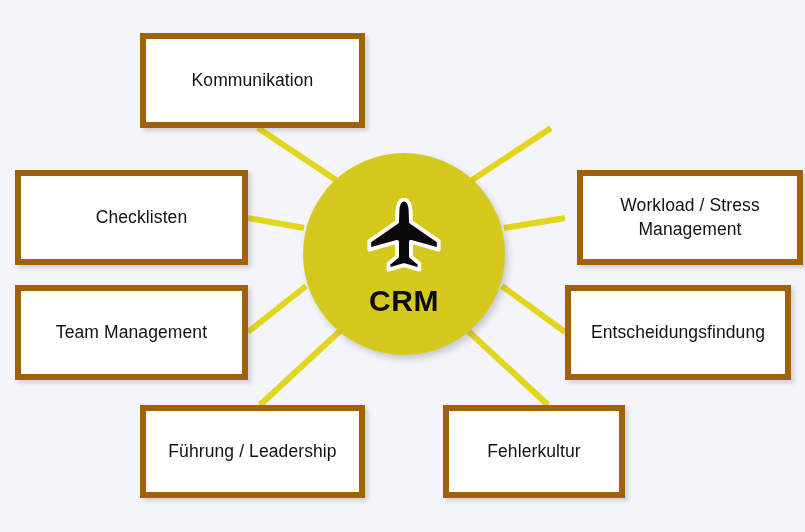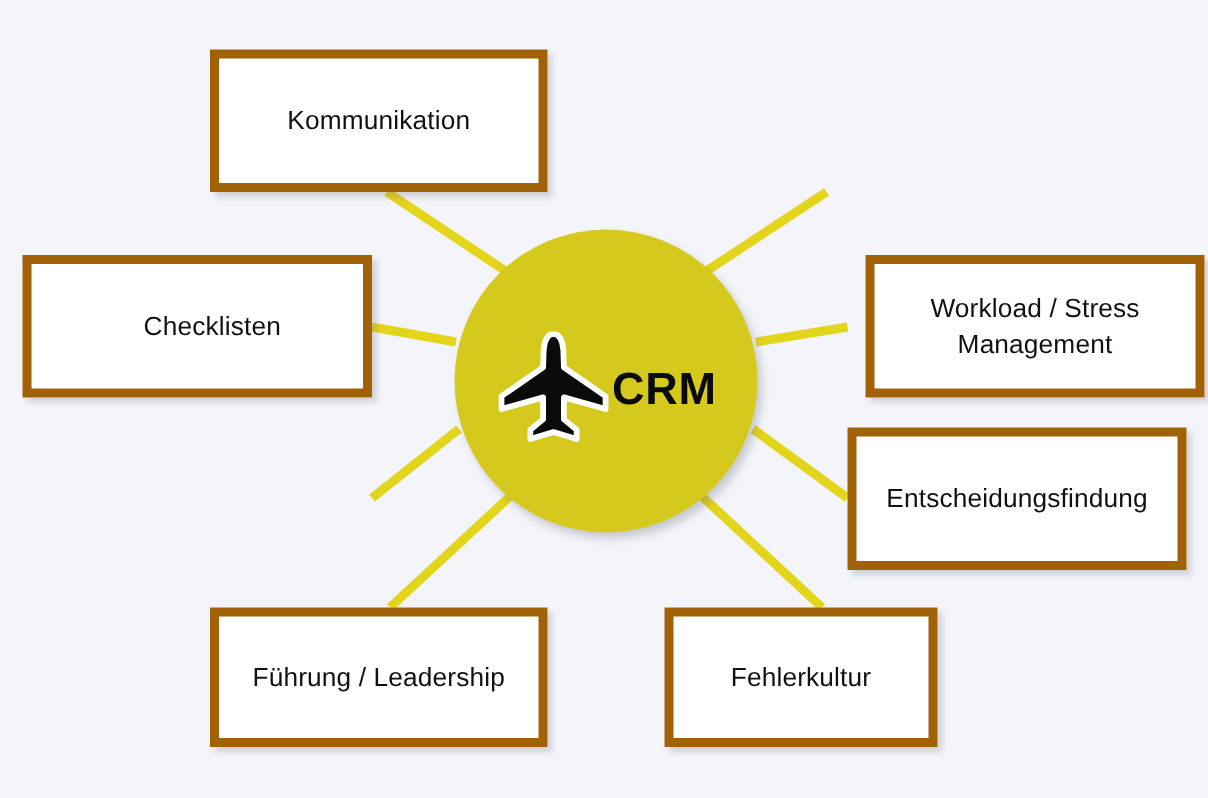--- a/index.html
+++ b/index.html
@@ -61,21 +61,21 @@
     position: absolute;
     z-index: 3;
     left: 302px;
     top: 152px;
     width: 203px;
     height: 203px;
     border-radius: 50%;
     background: #d6c91e;
     box-shadow: 3px 4px 6px rgba(110,110,120,0.32);
     display: flex;
-    flex-direction: row;
+    flex-direction: column;
     align-items: center;
     justify-content: center;
   }
   #plane-icon {
     width: 78px;
     height: 74px;
     margin-top: 8px;
     display: block;
   }
   #hub-label {
@@ -111,20 +111,23 @@
 
   <div class="node-box box-checklisten" style="left: 15px; top: 170px; width: 233px; height: 95px;">
     <span class="node-label">Checklisten</span>
   </div>
 
   <div class="node-box box-workload-stress" style="left: 565px; top: 170px; width: 226px; height: 95px; margin-left: 12px;">
     <span class="node-label">Workload / Stress
 Management</span>
   </div>
 
+  <div class="node-box box-team-management" style="left: 15px; top: 285px; width: 233px; height: 95px;">
+    <span class="node-label">Team Management</span>
+  </div>
 
   <div class="node-box box-entscheidungs" style="left: 565px; top: 285px; width: 226px; height: 95px;">
     <span class="node-label">Entscheidungsfindung</span>
   </div>
 
   <div class="node-box box-fuehrung" style="left: 140px; top: 405px; width: 225px; height: 93px;">
     <span class="node-label">Führung / Leadership</span>
   </div>
 
   <div class="node-box box-fehlerkultur" style="left: 443px; top: 405px; width: 182px; height: 93px;">

